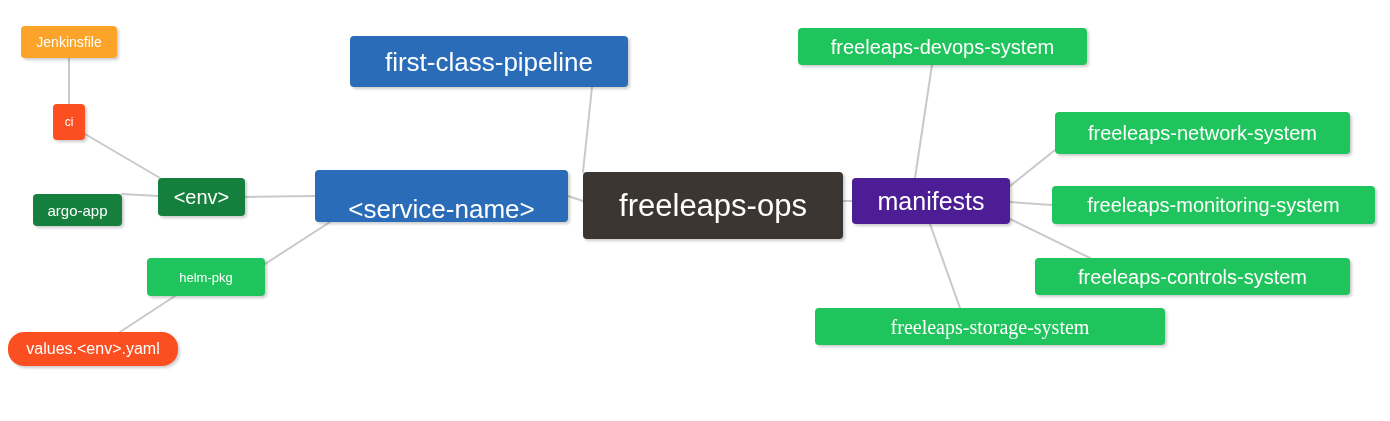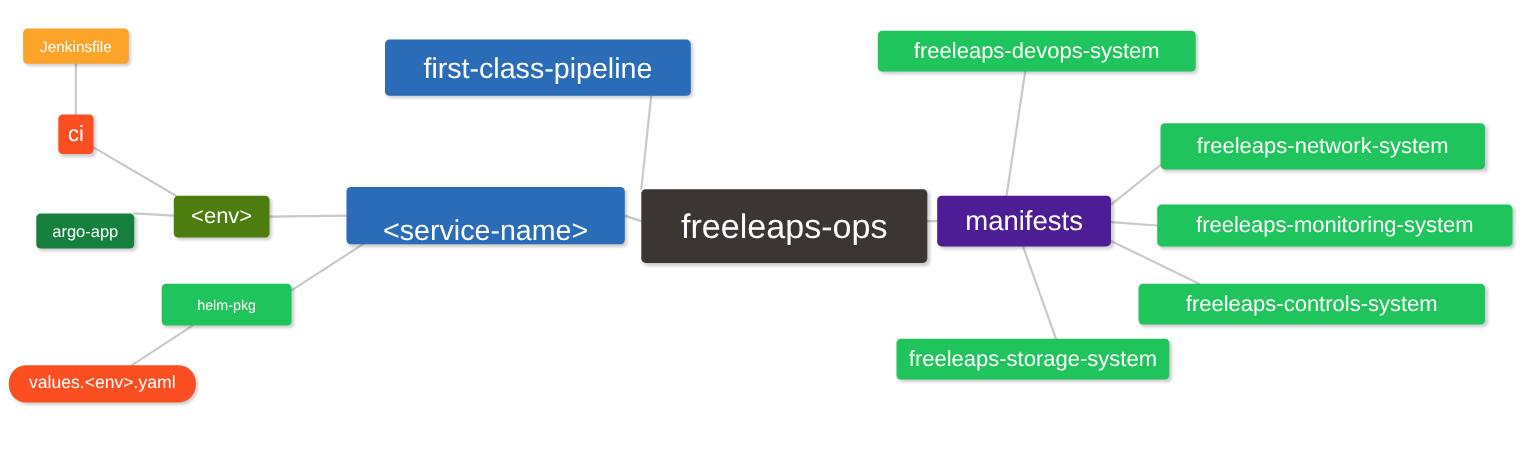--- a/index.html
+++ b/index.html
@@ -73,27 +73,27 @@
       </div>
       <div class="node" style="left: 314px; top: 36px; width: 278px; height: 51px; background: rgb(42, 108, 184); font-size: 26px; margin-left: 36px;">
         <span class="node-label">first-class-pipeline</span>
       </div>
       <div class="node" style="left: 315px; top: 170px; width: 253px; height: 52px; background: rgb(42, 108, 184); font-size: 26px; align-items: flex-end;">
         <span class="node-label">&lt;service-name&gt;</span>
       </div>
       <div class="node" style="left: 852px; top: 178px; width: 158px; height: 46px; background: #4c1d95; font-size: 25px;">
         <span class="node-label">manifests</span>
       </div>
-      <div class="node" style="left: 158px; top: 178px; width: 87px; height: 38px; background: #4d7c0f; font-size: 20px;">
+      <div class="node" style="left: 158px; top: 178px; width: 87px; height: 38px; background: #15803d; font-size: 20px;">
         <span class="node-label">&lt;env&gt;</span>
       </div>
       <div class="node" style="left: 147px; top: 258px; width: 118px; height: 38px; background: rgb(32, 196, 92); font-size: 13px;">
         <span class="node-label">helm-pkg</span>
       </div>
-      <div class="node" style="left: 53px; top: 104px; width: 32px; height: 36px; background: rgb(251, 79, 34); font-size: 20px;">
+      <div class="node" style="left: 53px; top: 104px; width: 32px; height: 36px; background: rgb(251, 79, 34); font-size: 12px;">
         <span class="node-label">ci</span>
       </div>
       <div class="node" style="left: 21px; top: 26px; width: 96px; height: 32px; background: rgb(251, 164, 41); font-size: 14px;">
         <span class="node-label">Jenkinsfile</span>
       </div>
       <div class="node" style="left: 33px; top: 194px; width: 89px; height: 32px; background: #15803d; font-size: 15px;">
         <span class="node-label">argo-app</span>
       </div>
       <div class="node" style="left: 8px; top: 332px; width: 170px; height: 34px; background: rgb(251, 79, 34); font-size: 16px; border-radius: 16px;">
         <span class="node-label">values.&lt;env&gt;.yaml</span>
@@ -103,17 +103,17 @@
       </div>
       <div class="node" style="left: 1055px; top: 112px; width: 295px; height: 42px; background: rgb(32, 196, 92); font-size: 20px;">
         <span class="node-label">freeleaps-network-system</span>
       </div>
       <div class="node" style="left: 1052px; top: 186px; width: 323px; height: 38px; background: rgb(32, 196, 92); font-size: 20px;">
         <span class="node-label">freeleaps-monitoring-system</span>
       </div>
       <div class="node" style="left: 1035px; top: 258px; width: 315px; height: 37px; background: rgb(32, 196, 92); font-size: 20px;">
         <span class="node-label">freeleaps-controls-system</span>
       </div>
-      <div class="node" style="left: 815px; top: 308px; width: 248px; height: 37px; background: rgb(32, 196, 92); font-size: 20px;">
+      <div class="node" style="left: 815px; top: 308px; width: 350px; height: 37px; background: rgb(32, 196, 92); font-size: 20px; font-family: Liberation Serif, serif;">
         <span class="node-label">freeleaps-storage-system</span>
       </div>
     </div>
 </div>
 
 </body></html>

